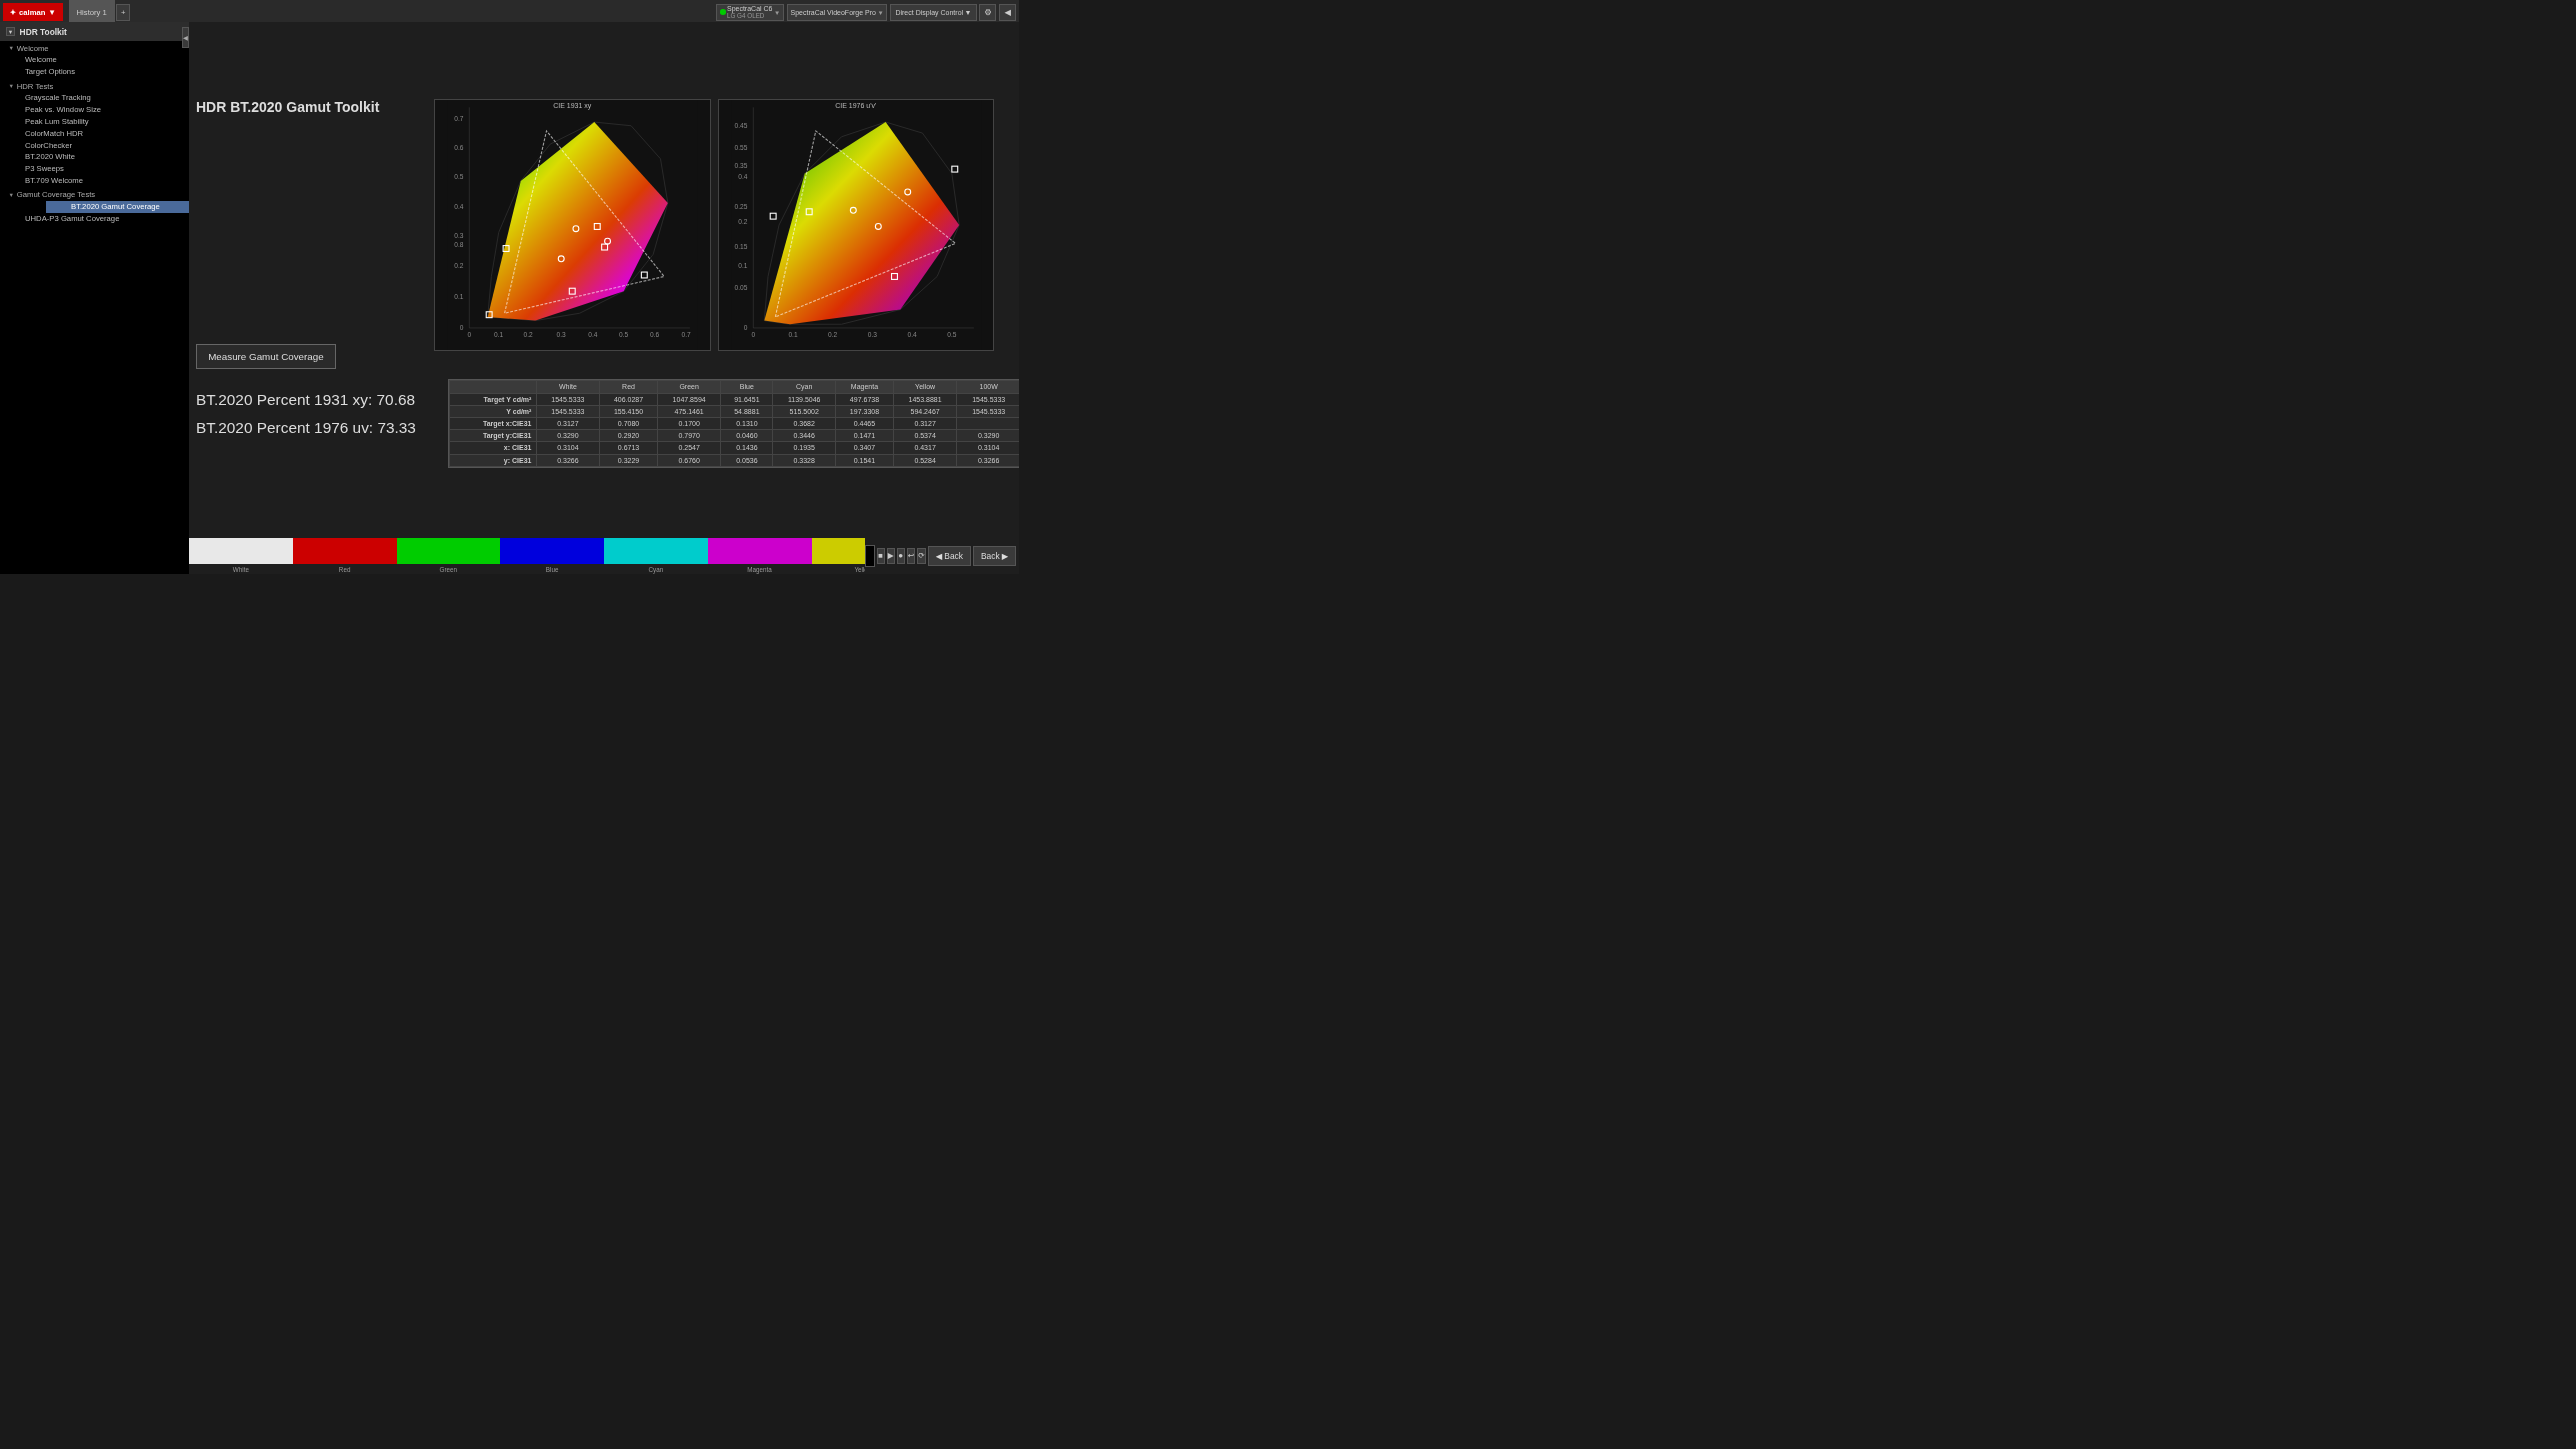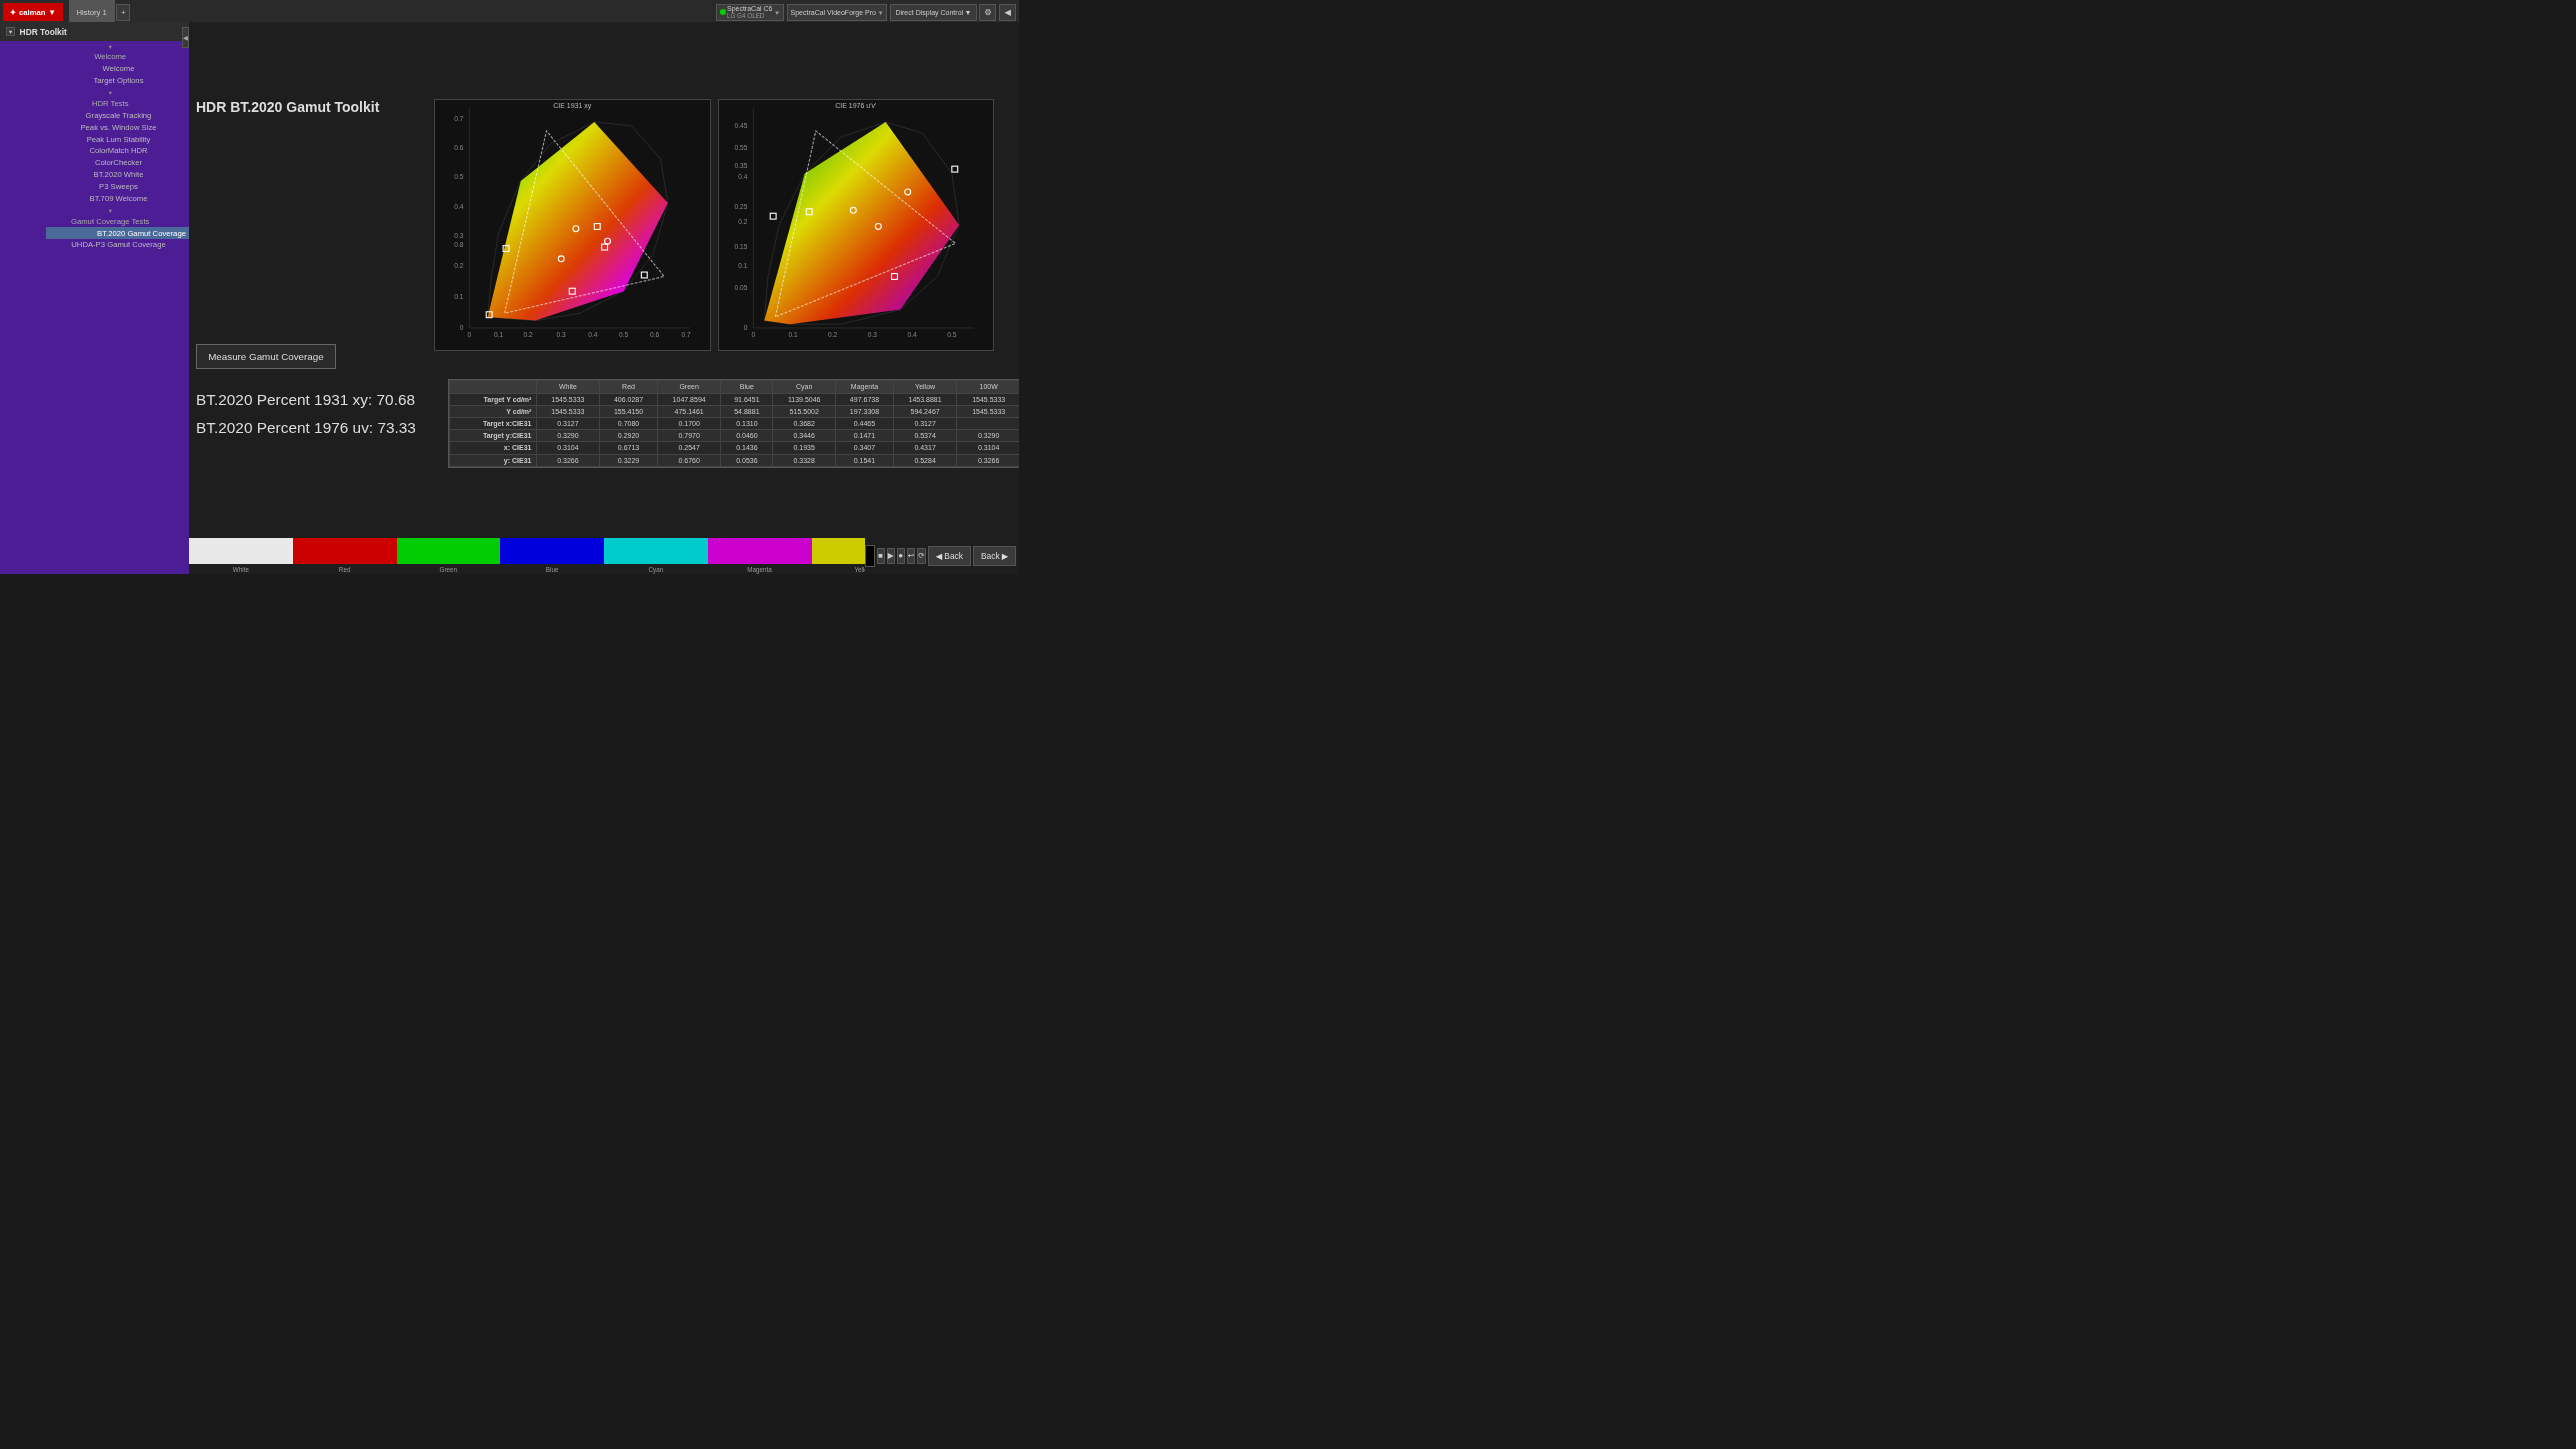--- a/index.html
+++ b/index.html
@@ -120,21 +120,21 @@
       cursor: pointer;
       font-size: 8.4px;
     }
 
     
     #sidebar {
       position: absolute;
       top: 22.4px; left: 0;
       width: 213px;
       bottom: 0;
-      background: #4c1d95;
+      background: #000000;
       border-right: 0.7px solid #3a3a3a;
     }
     #sidebar-header {
       background: #2d2d2d;
       padding: 4.2px 5.6px;
       font-size: 8.4px;
       font-weight: bold;
       color: #ddd;
       display: flex;
       align-items: center;
@@ -159,21 +159,20 @@
       font-size: 6.3px; color: #aaa;
       cursor: pointer;
       z-index: 10;
     }
     .nav-section { padding: 1.4px 0; }
     .nav-item {
       display: flex; align-items: center;
       padding: 1.4px 0 1.4px 8.4px;
       font-size: 7.7px; color: #bbb;
       cursor: pointer;
-      flex-direction: column;
     }
     .nav-item.active { background: #4a6a9a; color: white; margin-left: 46px; }
     .nav-item.section-header {
       font-size: 7.7px; color: #aaa;
       display: flex; align-items: center; gap: 2.8px;
     }
     .nav-item.section-header .tri { font-size: 5.6px; color: #888; }
     .nav-item.subsub { padding-left: 25px; }
 
     

